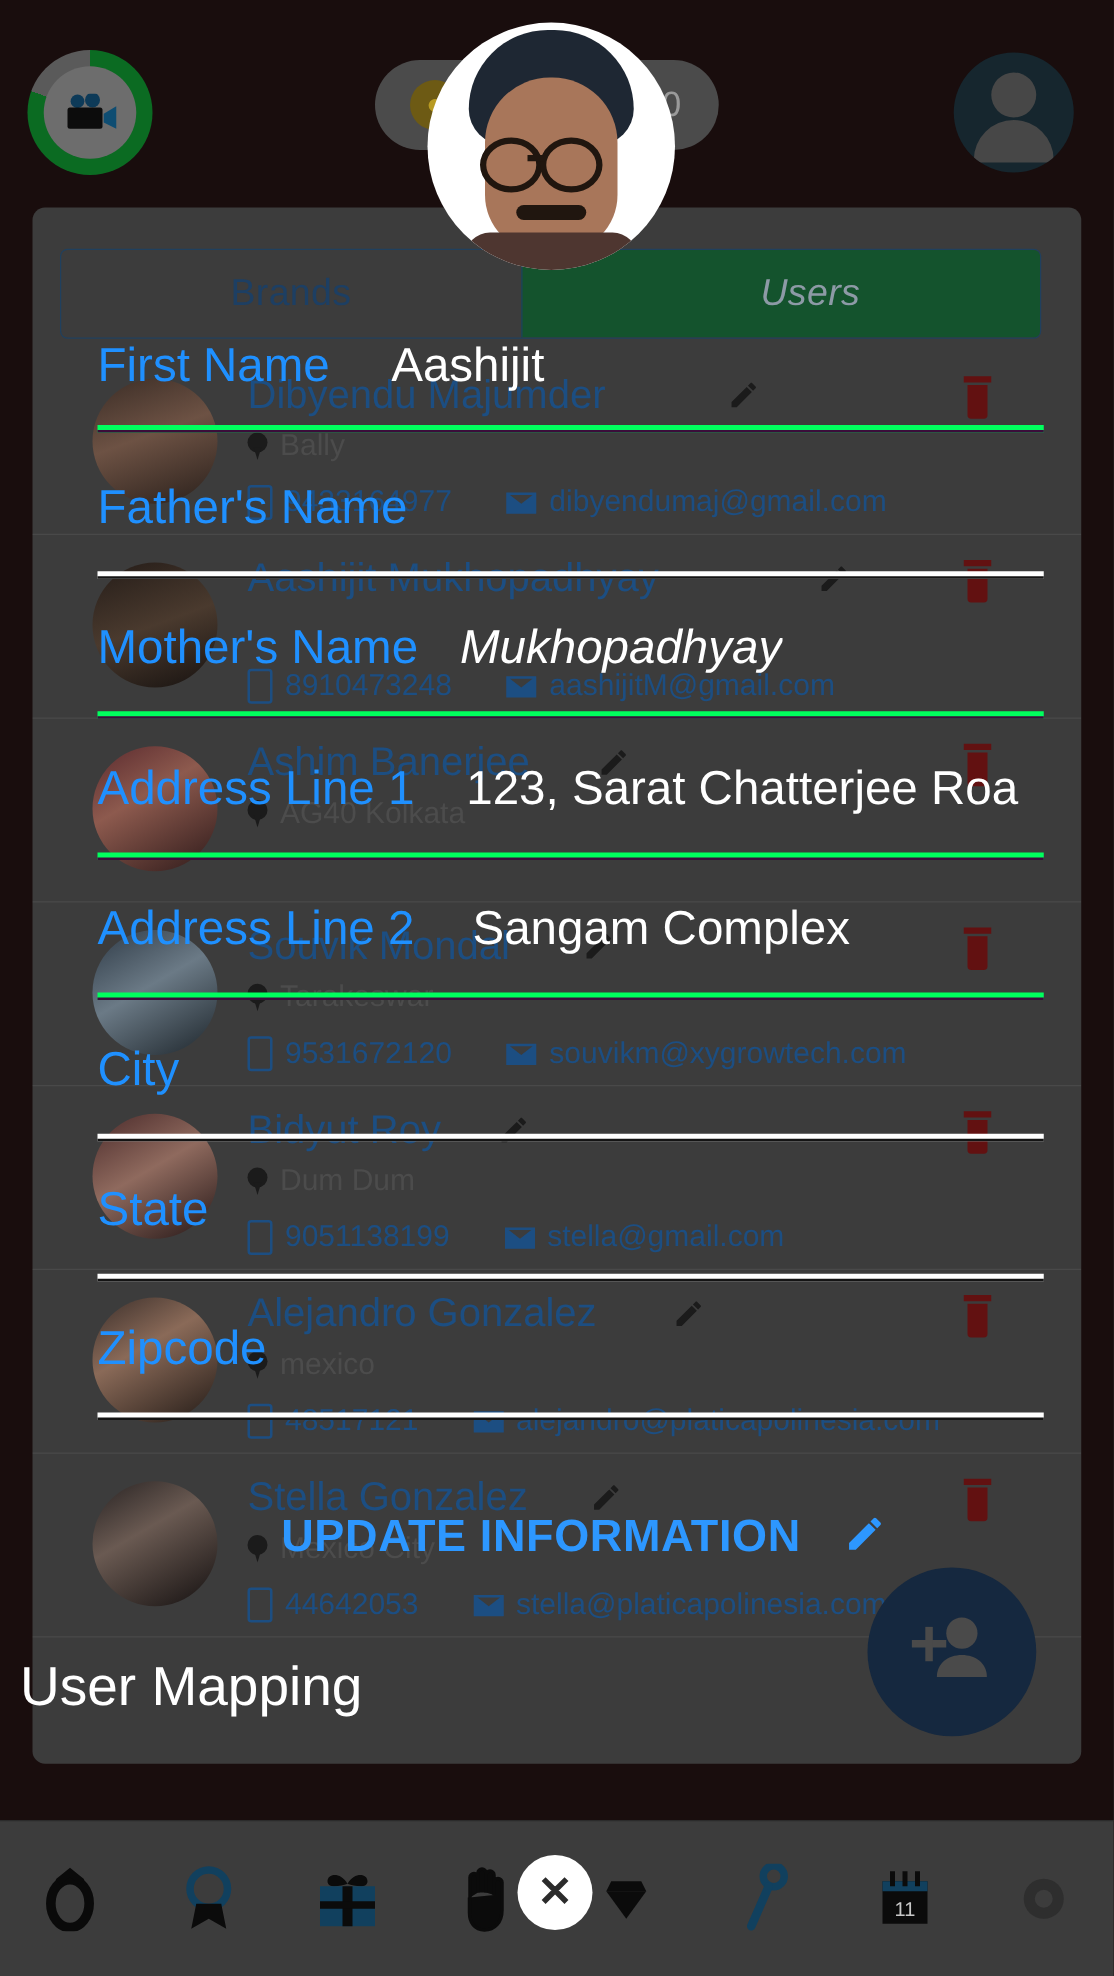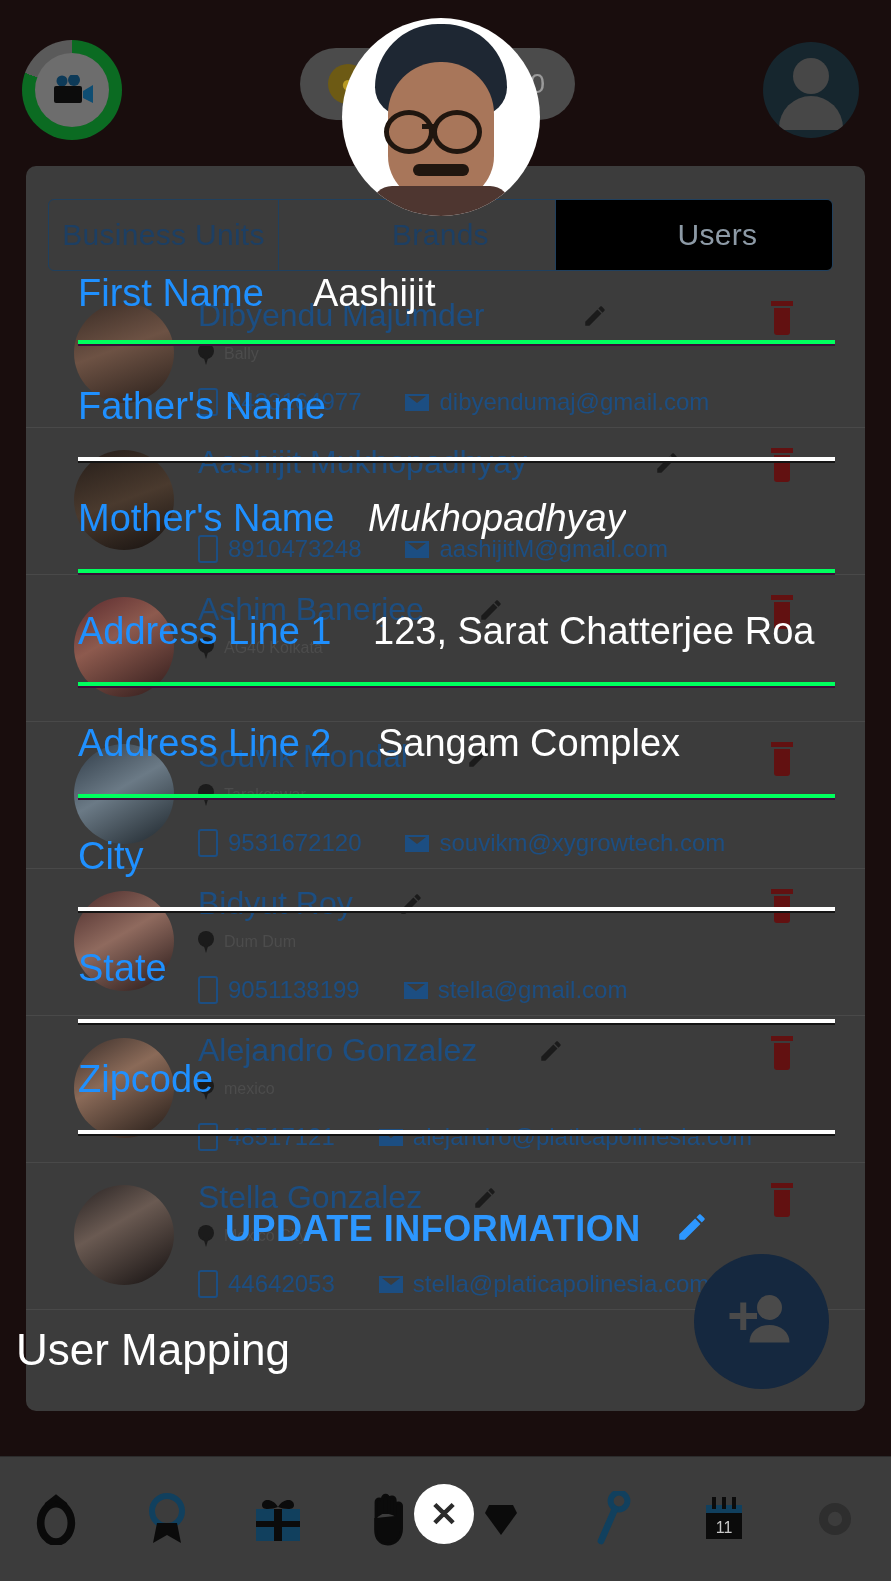--- a/index.html
+++ b/index.html
@@ -36,30 +36,30 @@
 
   
   .panel{position:absolute;left:26px;top:166px;width:839px;height:1245px;
     background:#3c3c3c;border-radius:10px;overflow:hidden;}
 
   .tabs{position:absolute;left:22px;top:33px;width:783px;height:70px;display:flex;
     border:1px solid #20405e;border-radius:6px;overflow:hidden;}
   .tab{flex:1;display:flex;align-items:center;justify-content:center;
     font-size:30px;color:#1d3f63;letter-spacing:.3px;}
   .tab+.tab{border-left:1px solid #20405e;padding-left:47px;}
-  .tab.active{background:#000000;color:#8d9aa6;}
+  .tab.active{background:#14532d;color:#8d9aa6;font-style:italic;}
 
   
   .list{position:absolute;left:0;top:115px;width:839px;}
   .row{position:relative;height:146px;border-bottom:1px solid #494949;}
   .row .pic{position:absolute;left:48px;top:22px;width:100px;height:100px;border-radius:50%;
     overflow:hidden;}
   .row .name{position:absolute;left:172px;top:16px;font-size:32px;color:#1c4e82;font-weight:normal;}
   .row .pencil{position:absolute;top:22px;}
-  .row .loc{position:absolute;left:172px;top:62px;font-size:16px;color:#4c4c4c;
+  .row .loc{position:absolute;left:172px;top:62px;font-size:24px;color:#4c4c4c;
     display:flex;align-items:center;gap:10px;}
   .row .contact{position:absolute;left:172px;top:107px;font-size:24px;color:#1c4e82;
     display:flex;align-items:center;gap:10px;}
   .row .contact .mail{margin-left:34px;display:flex;align-items:center;gap:10px;}
   .row .trash{position:absolute;right:70px;top:20px;}
 
   .pin{display:inline-block;width:16px;height:22px;position:relative;}
   .pin::before{content:"";position:absolute;left:0;top:0;width:16px;height:16px;border-radius:50%;
     background:#1b1b1b;}
   .pin::after{content:"";position:absolute;left:5px;top:12px;width:0;height:0;
@@ -152,21 +152,20 @@
 
     <div class="avatar-tr">
       <span class="head"></span>
       <span class="body"></span>
     </div>
   </div>
 
   <div class="panel">
 
     <div class="tabs">
-      <div class="tab">Business Units</div>
       <div class="tab">Brands</div>
       <div class="tab active">Users</div>
     </div>
 
     <div class="list">
 
       <div class="row">
         <div class="pic ph1"></div>
         <div class="name">Dibyendu Majumder</div>
         <div class="pencil" style="left:556px;">

